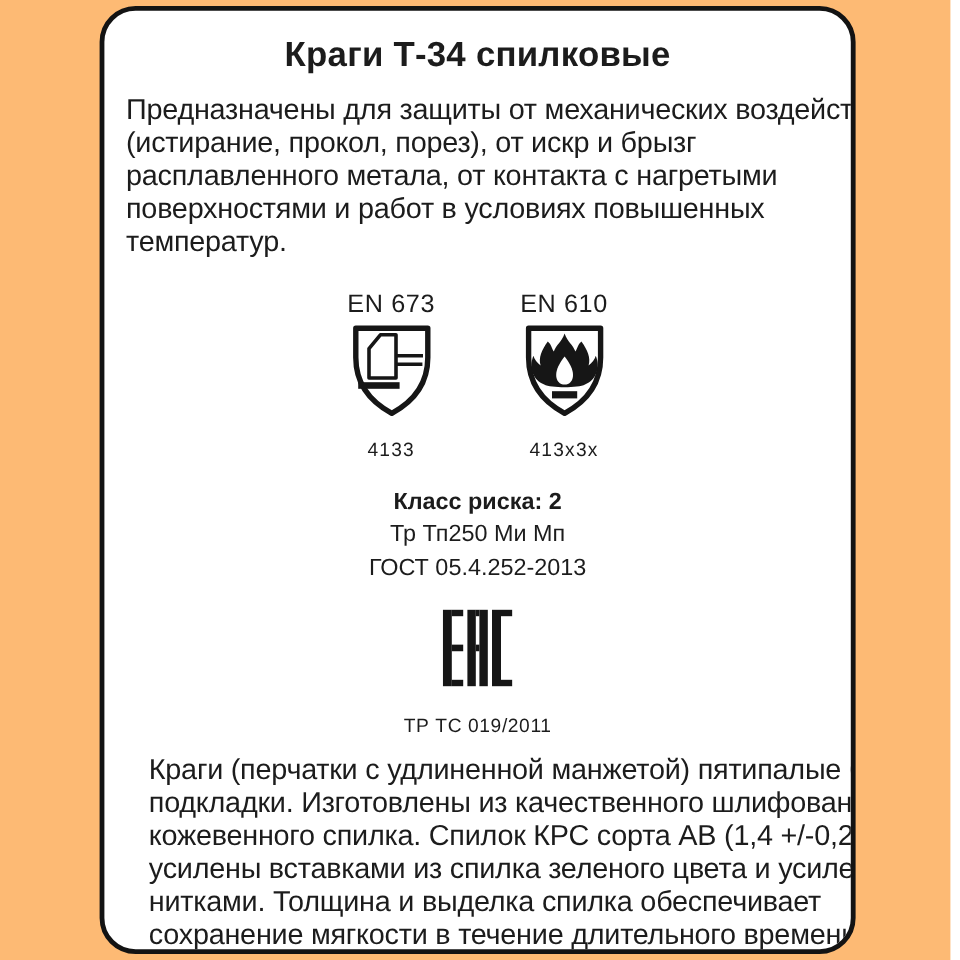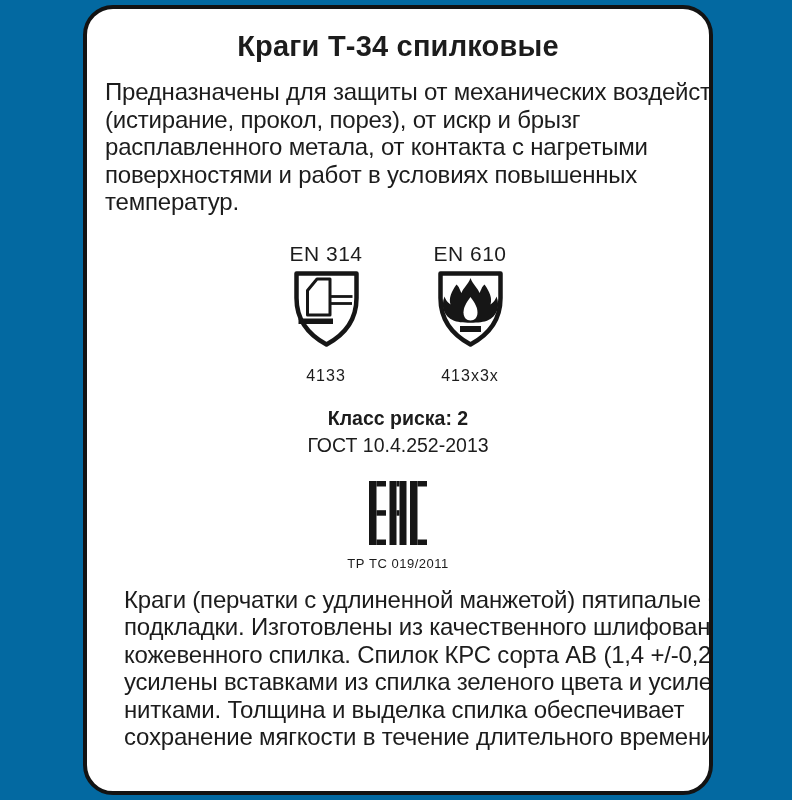--- a/index.html
+++ b/index.html
@@ -3,21 +3,21 @@
 <meta charset="utf-8">
 <style>
   * { margin: 0; padding: 0; box-sizing: border-box; }
   html, body {
     width: 800px; height: 800px;
     background: #ffffff;
     font-family: "Liberation Sans", sans-serif;
     color: #1c1c1c;
     overflow: hidden;
   }
-  .stage { position: relative; width: 792px; height: 800px; background: #0369a1; }
+  .stage { position: relative; width: 792px; height: 800px; background: #fdba74; }
   .card {
     position: absolute;
     left: 83px; top: 5px;
     width: 630px; height: 790px;
     border: 4px solid #131313;
     border-radius: 30px;
     background: #ffffff;
     padding: 0 18px;
     overflow: hidden;
   }
@@ -64,22 +64,22 @@
     margin: 16px auto 0;
     width: fit-content;
     font-size: 19.5px;
     line-height: 27.5px;
     text-align: center;
   }
   .risk-class { font-weight: 700; }
   .eac-block { margin-top: 21px; text-align: center; }
   .eac-logo { display: inline-block; }
   .eac-reg {
-    margin-top: 3px;
-    font-size: 13px;
+    margin-top: 17px;
+    font-size: 16px;
     line-height: 24px;
     letter-spacing: 0.5px;
     text-align: center;
   }
   .ink { fill: #161616; }
   .stroke-ink { stroke: #161616; fill: none; }
 </style>
 </head>
 <body>
 
@@ -90,21 +90,21 @@
 
     <div class="para para-top">Предназначены для защиты от механических воздействий
 (истирание, прокол, порез), от искр и брызг
 расплавленного метала, от контакта с нагретыми
 поверхностями и работ в условиях повышенных
 температур.</div>
 
     <div class="certs">
 
       <div class="cert">
-        <div class="cert-label">EN 314</div>
+        <div class="cert-label">EN 673</div>
         <svg class="cert-shield" width="73" height="78" viewBox="0 0 73 78">
           <path class="stroke-ink" stroke-width="4.5" stroke-linejoin="round" d="M6.5,3.5 H66.5 V28 C66.5,48 56,64 36.5,74.5 C17,64 6.5,48 6.5,28 Z"></path>
           <path class="stroke-ink" stroke-width="3" stroke-linejoin="round" d="M27,9 L40,9 L40,45 L17.5,45 L17.5,20.5 Z"></path>
           <line class="stroke-ink" stroke-width="2.8" x1="40" y1="26.5" x2="62.5" y2="26.5"></line>
           <line class="stroke-ink" stroke-width="2.8" x1="40" y1="33.5" x2="62" y2="33.5"></line>
           <rect class="ink" x="8.5" y="48.5" width="34.5" height="5.5"></rect>
         </svg>
         <div class="cert-rating">4133</div>
       </div>
 
@@ -131,21 +131,22 @@
                    C43.5,37.5 41,33 36.5,27 Z" fill="#ffffff"></path>
           <rect class="ink" x="26" y="56" width="21" height="6"></rect>
         </svg>
         <div class="cert-rating">413x3x</div>
       </div>
 
     </div>
 
     <div class="risk-block">
       <div class="risk-class">Класс риска: 2</div>
-      <div>ГОСТ 10.4.252-2013</div>
+      <div>Тр Тп250 Ми Мп</div>
+      <div>ГОСТ 05.4.252-2013</div>
     </div>
 
     <div class="eac-block">
       <svg class="eac-logo" width="58" height="64" viewBox="0 0 58 64">
         <g class="ink">
           <rect x="0" y="0" width="7.5" height="64"></rect>
           <rect x="7.5" y="0" width="9.5" height="5.5"></rect>
           <rect x="7.5" y="29.2" width="9.5" height="5.5"></rect>
           <rect x="7.5" y="58.5" width="9.5" height="5.5"></rect>
           <rect x="20.5" y="0" width="7" height="64"></rect>

